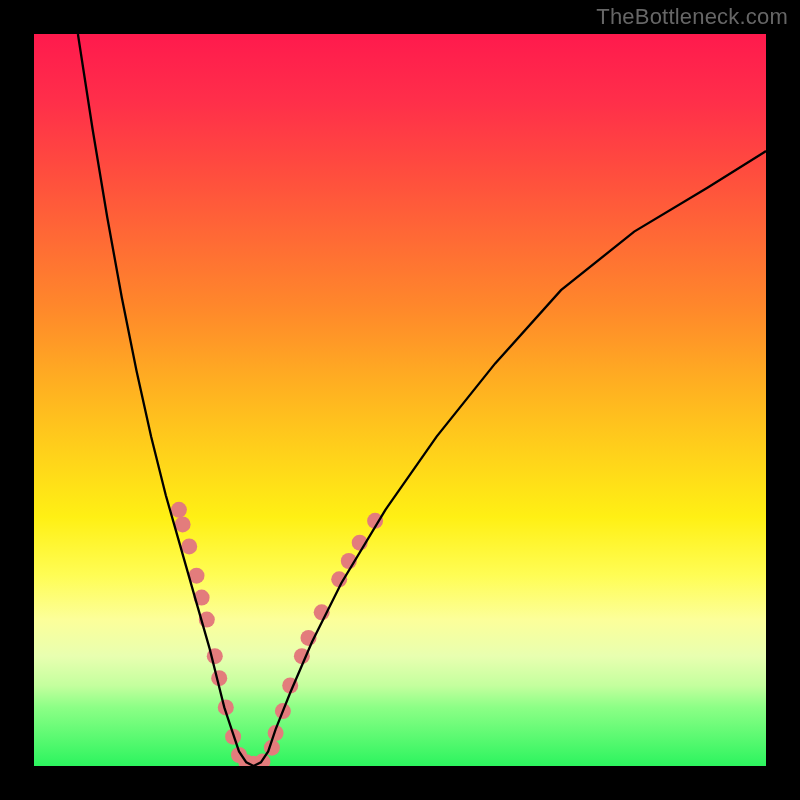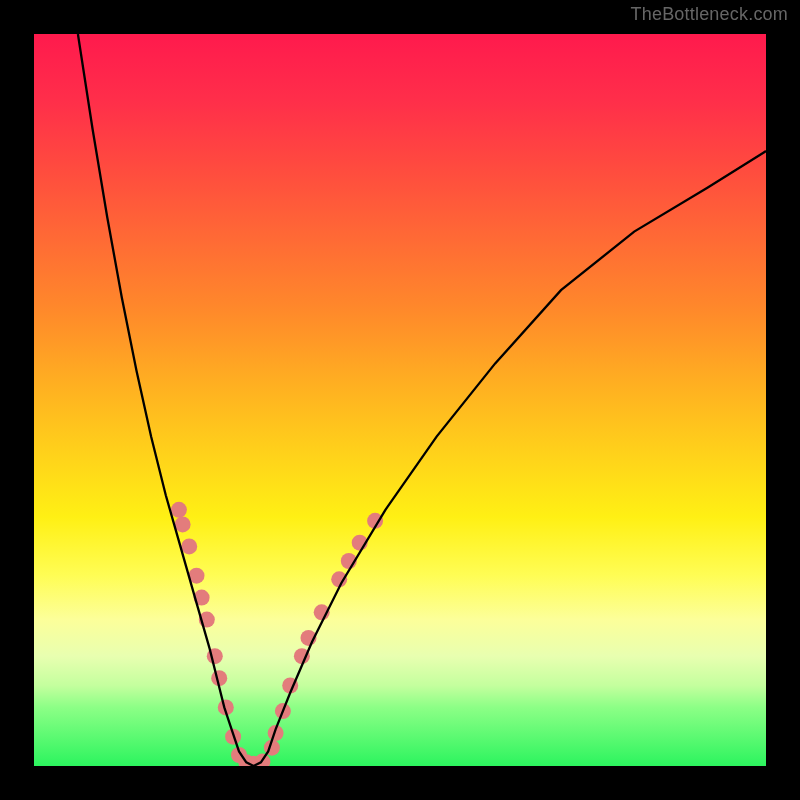--- a/index.html
+++ b/index.html
@@ -15,21 +15,21 @@
     position: relative;
     width: 800px;
     height: 800px;
     background: #000;
   }
   .watermark {
     position: absolute;
     top: 4px;
     right: 12px;
     color: #666;
-    font-size: 18px;
+    font-size: 22px;
     font-weight: 500;
     z-index: 50;
     letter-spacing: 0.2px;
   }
   .plot-area {
     position: absolute;
     left: 34px;
     top: 34px;
     width: 732px;
     height: 732px;

